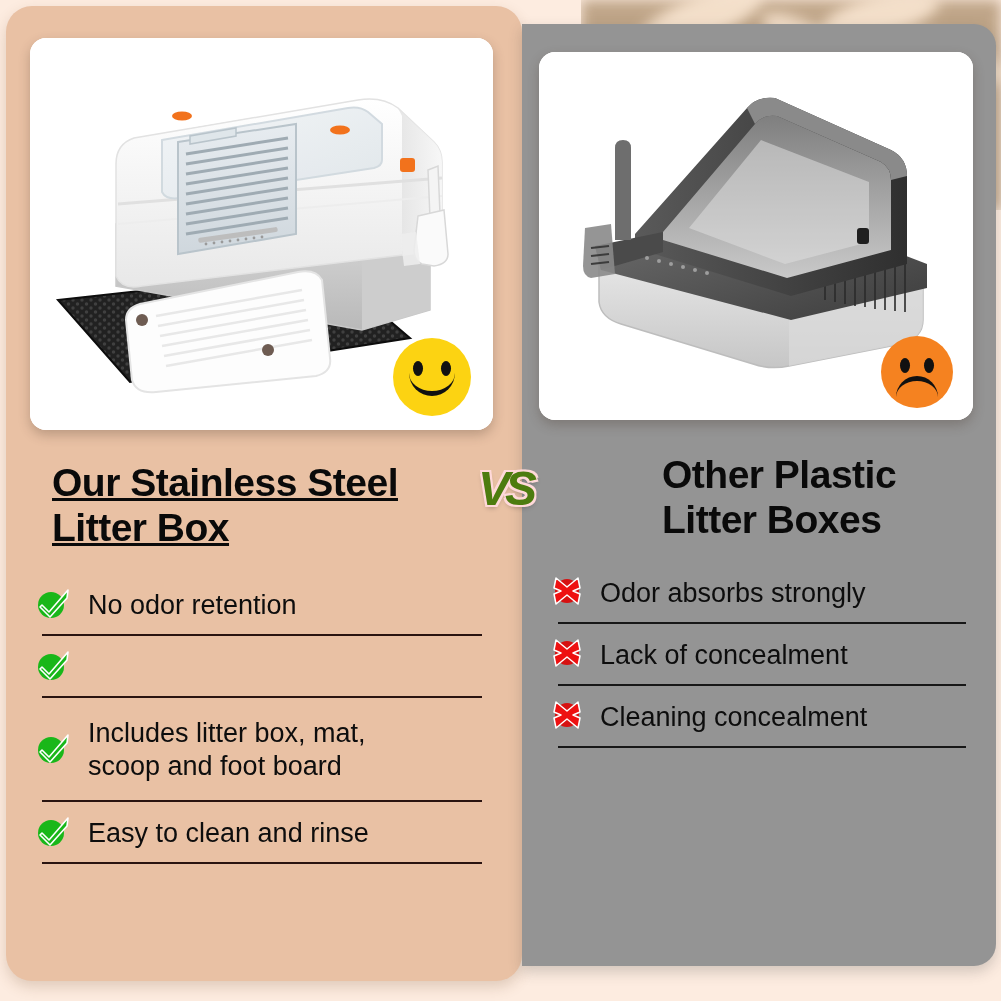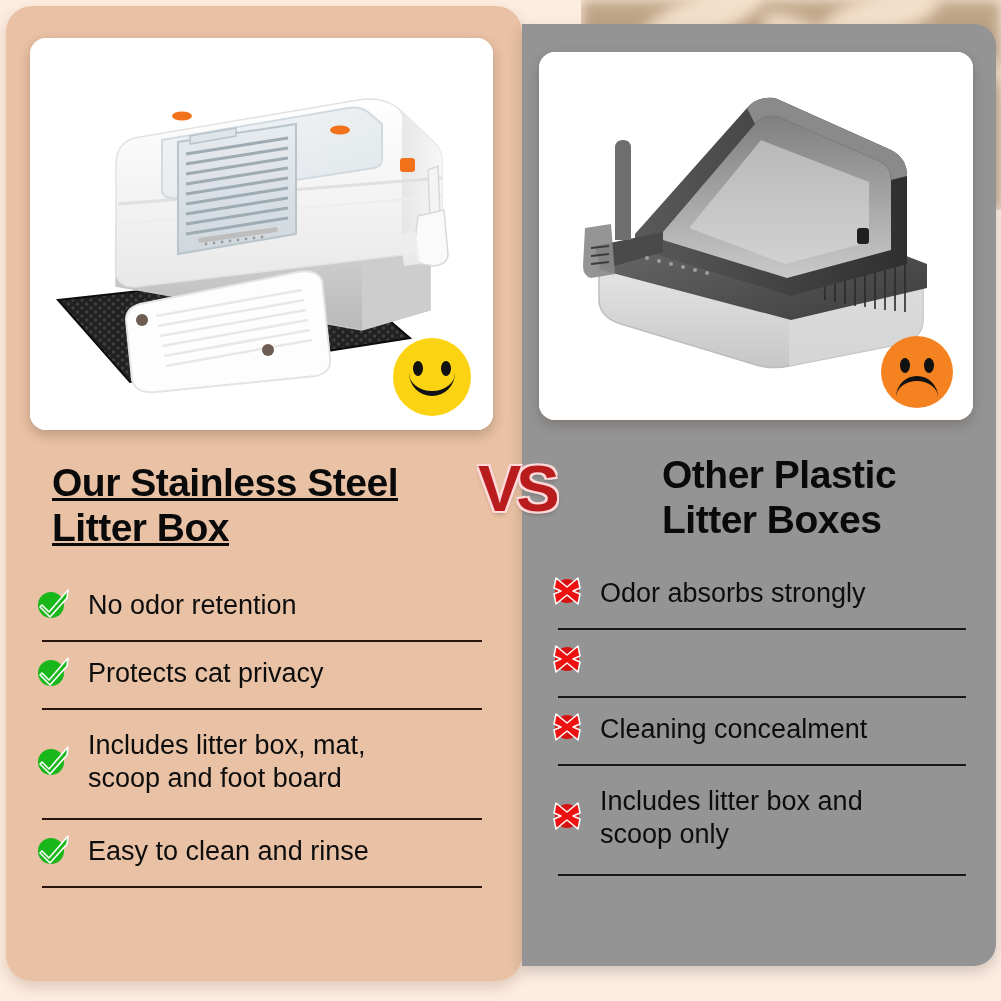--- a/index.html
+++ b/index.html
@@ -56,37 +56,37 @@
     position:absolute;color:#0a0a0a;
     font-weight:bold;font-size:39px;line-height:45px;
     letter-spacing:-.5px;
     white-space:pre-line;
   }
   #heading-left{left:52px;top:460px;width:430px;text-decoration:underline;}
   #heading-right{left:630px;top:452px;width:350px;margin-left:32px;}
 
   #vs-badge{
     position:absolute;left:478px;top:452px;
-    font-size:65px;font-weight:bold;
-    color:#b91c1c;line-height:74px;letter-spacing:-5px;
+    font-size:48px;font-weight:bold;font-style:italic;
+    color:#4d7c0f;line-height:74px;letter-spacing:-5px;
     text-shadow:
       -2px -2px 0 #ffd9d9, 2px -2px 0 #ffd9d9,
       -2px  2px 0 #ffd9d9, 2px  2px 0 #ffd9d9,
        0 3px 5px rgba(0,0,0,.25);
     z-index:5;
   }
 
   
   .list{position:absolute;}
   #list-left{left:36px;top:574px;width:452px;}
   #list-right{left:552px;top:562px;width:420px;}
 
   .list-item{
     position:relative;display:flex;align-items:center;
-    min-height:62px;padding-bottom:6px;
+    min-height:62px;
   }
   .list-item .rule{
     position:absolute;left:6px;right:6px;bottom:0;height:0;
     border-bottom:2px solid #2a1410;
   }
   #list-right .list-item .rule{border-bottom-color:#171717;}
 
   .mark{flex:0 0 auto;margin-right:18px;position:relative;}
   
   .check-badge{width:34px;height:34px;}
@@ -337,21 +337,20 @@
     <span class="rule"></span>
   </div>
 
   <div class="list-item">
     <span class="mark">
       <svg class="check-badge" viewBox="0 0 34 34" xmlns="http://www.w3.org/2000/svg">
         <circle cx="15" cy="19" r="13" fill="#19b719"></circle>
         <path d="M6 19 L13 26 L32 4 L31 12 L14 31 L4 21 Z" fill="#19b719" stroke="#ffffff" stroke-width="1.6" stroke-linejoin="round"></path>
       </svg>
     </span>
-    <span class="item-text">Protects cat privacy</span>
     <span class="rule"></span>
   </div>
 
   <div class="list-item" style="min-height:104px">
     <span class="mark">
       <svg class="check-badge" viewBox="0 0 34 34" xmlns="http://www.w3.org/2000/svg">
         <circle cx="15" cy="19" r="13" fill="#19b719"></circle>
         <path d="M6 19 L13 26 L32 4 L31 12 L14 31 L4 21 Z" fill="#19b719" stroke="#ffffff" stroke-width="1.6" stroke-linejoin="round"></path>
       </svg>
     </span>
@@ -385,38 +384,28 @@
     <span class="rule"></span>
   </div>
 
   <div class="list-item">
     <span class="mark">
       <svg class="x-badge" viewBox="0 0 30 30" xmlns="http://www.w3.org/2000/svg">
         <circle cx="15" cy="15" r="12" fill="#d61111"></circle>
         <path d="M4 2 L15 11 L26 2 L28 12 L21 15 L28 18 L26 28 L15 19 L4 28 L2 18 L9 15 L2 12 Z" fill="#ee1111" stroke="#ffffff" stroke-width="1.5" stroke-linejoin="round"></path>
       </svg>
     </span>
+    <span class="item-text">Lack of concealment</span>
     <span class="rule"></span>
   </div>
 
   <div class="list-item">
     <span class="mark">
       <svg class="x-badge" viewBox="0 0 30 30" xmlns="http://www.w3.org/2000/svg">
         <circle cx="15" cy="15" r="12" fill="#d61111"></circle>
         <path d="M4 2 L15 11 L26 2 L28 12 L21 15 L28 18 L26 28 L15 19 L4 28 L2 18 L9 15 L2 12 Z" fill="#ee1111" stroke="#ffffff" stroke-width="1.5" stroke-linejoin="round"></path>
       </svg>
     </span>
     <span class="item-text">Cleaning concealment</span>
     <span class="rule"></span>
   </div>
 
-  <div class="list-item" style="min-height:104px">
-    <span class="mark">
-      <svg class="x-badge" viewBox="0 0 30 30" xmlns="http://www.w3.org/2000/svg">
-        <circle cx="15" cy="15" r="12" fill="#d61111"></circle>
-        <path d="M4 2 L15 11 L26 2 L28 12 L21 15 L28 18 L26 28 L15 19 L4 28 L2 18 L9 15 L2 12 Z" fill="#ee1111" stroke="#ffffff" stroke-width="1.5" stroke-linejoin="round"></path>
-      </svg>
-    </span>
-    <span class="item-text">Includes litter box and
-scoop only</span>
-    <span class="rule"></span>
-  </div>
 </div>
 
 </body></html>

